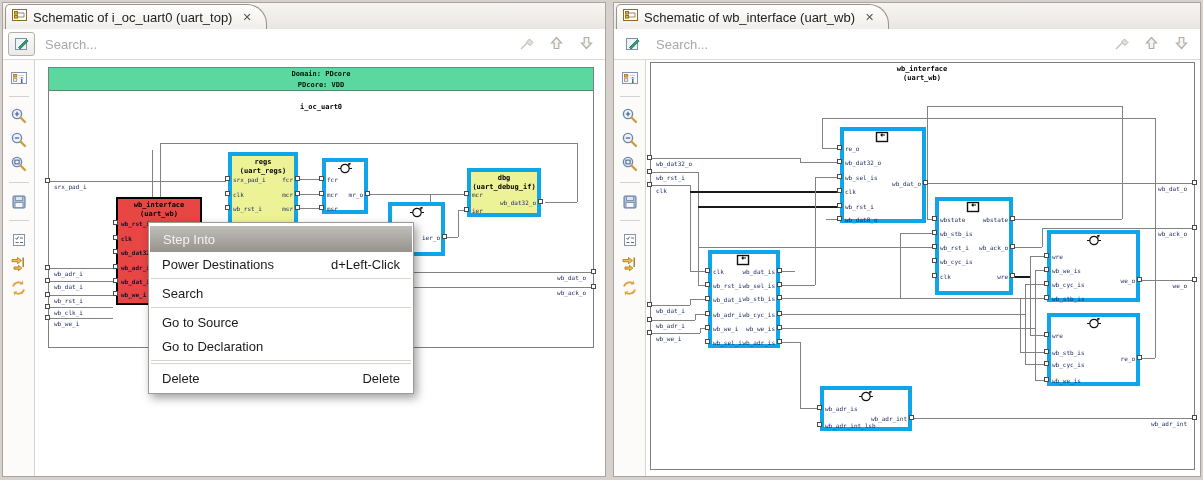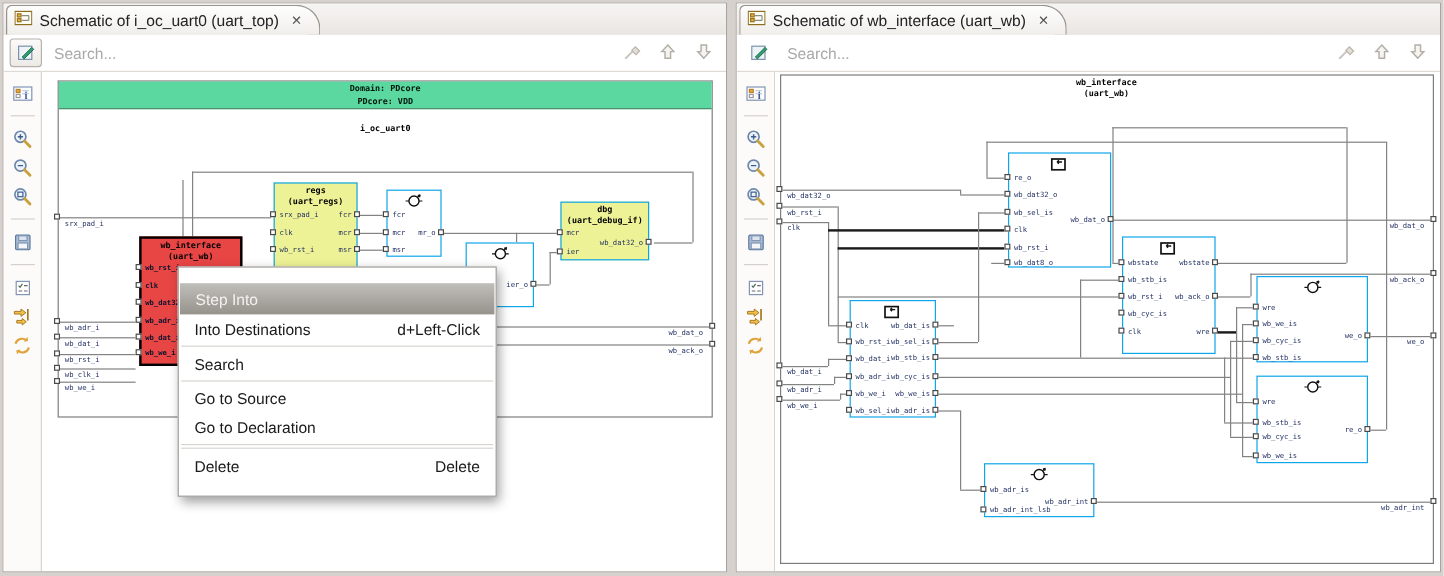--- a/index.html
+++ b/index.html
@@ -24,28 +24,28 @@
   .layer *{pointer-events:auto}
   .frame{position:absolute;border:1px solid #7e7e7e;box-sizing:border-box}
   .wire{position:absolute;background:#828282}
   .wire.h{height:1px}
   .wire.v{width:1px}
   .banner{position:absolute;text-align:center;font-family:"DejaVu Sans Mono",monospace;font-weight:bold;font-size:7px;line-height:10.5px;color:#00140a;padding-top:1px;box-sizing:border-box;border-bottom:1px solid #4f8f6f}
   .heading{position:absolute;text-align:center;font-family:"DejaVu Sans Mono",monospace;font-weight:bold;font-size:7px;line-height:9px;color:#000}
   .pinlab{position:absolute;font-family:"DejaVu Sans Mono",monospace;font-size:6px;line-height:7px;color:#1c2a5e;white-space:nowrap}
   .pinlab.r{text-align:right}
   .psq{position:absolute;width:5px;height:5px;background:#fff;border:1px solid #4a4a4a;box-sizing:border-box;z-index:3}
-  .blk{position:absolute;border:1px solid #0ea5e9;box-sizing:border-box;z-index:1}
+  .blk{position:absolute;border:4px solid #0ea5e9;box-sizing:border-box;z-index:1}
   .blk.sel{border:2px solid #000}
   .bt{position:absolute;top:2px;left:0;right:0;text-align:center;font-family:"DejaVu Sans Mono",monospace;font-weight:bold;font-size:7px;line-height:8.5px;color:#000}
   .bic{position:absolute;z-index:2}
   .port{position:absolute;font-family:"DejaVu Sans Mono",monospace;font-size:6px;line-height:7px;color:#1c2a5e;white-space:nowrap;z-index:2}
   .port.r{text-align:right}
   .port.onred{color:#0d1430;font-weight:bold}
-  .menu{position:absolute;background:#fff;border:1px solid #9d9a95;box-shadow:3px 4px 9px rgba(0,0,0,.38);padding:13px 0;z-index:50}
+  .menu{position:absolute;background:#fff;border:1px solid #9d9a95;box-shadow:3px 4px 9px rgba(0,0,0,.38);padding:3px 0;z-index:50}
   .mi{height:24px;display:flex;align-items:center;justify-content:space-between;padding:0 13px;font-size:13px;color:#1a1a1a;cursor:default}
   .mi .ms{color:#1a1a1a}
   .mi.sel{background:linear-gradient(#c0beb9,#96938d);color:#f3f2f0;margin:0 1px;height:26px}
   .msep{height:1px;background:#d8d5d0;margin:2px 2px}
 </style>
 </head>
 <body>
 
 <div class="root">
 
@@ -572,21 +572,21 @@
       <div class="port" style="left: 825px; top: 405px;">wb_adr_is</div>
       <div class="psq" style="left: 817px; top: 422px;"></div>
       <div class="port" style="left: 825px; top: 422px;">wb_adr_int_lsb</div>
       <div class="psq" style="left: 909px; top: 415px;"></div>
       <div class="port r" style="left: 847px; top: 415px; width: 60px;">wb_adr_int</div>
       <div class="menu" style="left: 148px; top: 222px; width: 264px;">
         <div class="mi sel">
           <span class="ml">Step Into</span>
         </div>
         <div class="mi">
-          <span class="ml">Into Destinations</span>
+          <span class="ml">Power Destinations</span>
           <span class="ms">d+Left-Click</span>
         </div>
         <div class="msep"></div>
         <div class="mi">
           <span class="ml">Search</span>
         </div>
         <div class="msep"></div>
         <div class="mi">
           <span class="ml">Go to Source</span>
         </div>

